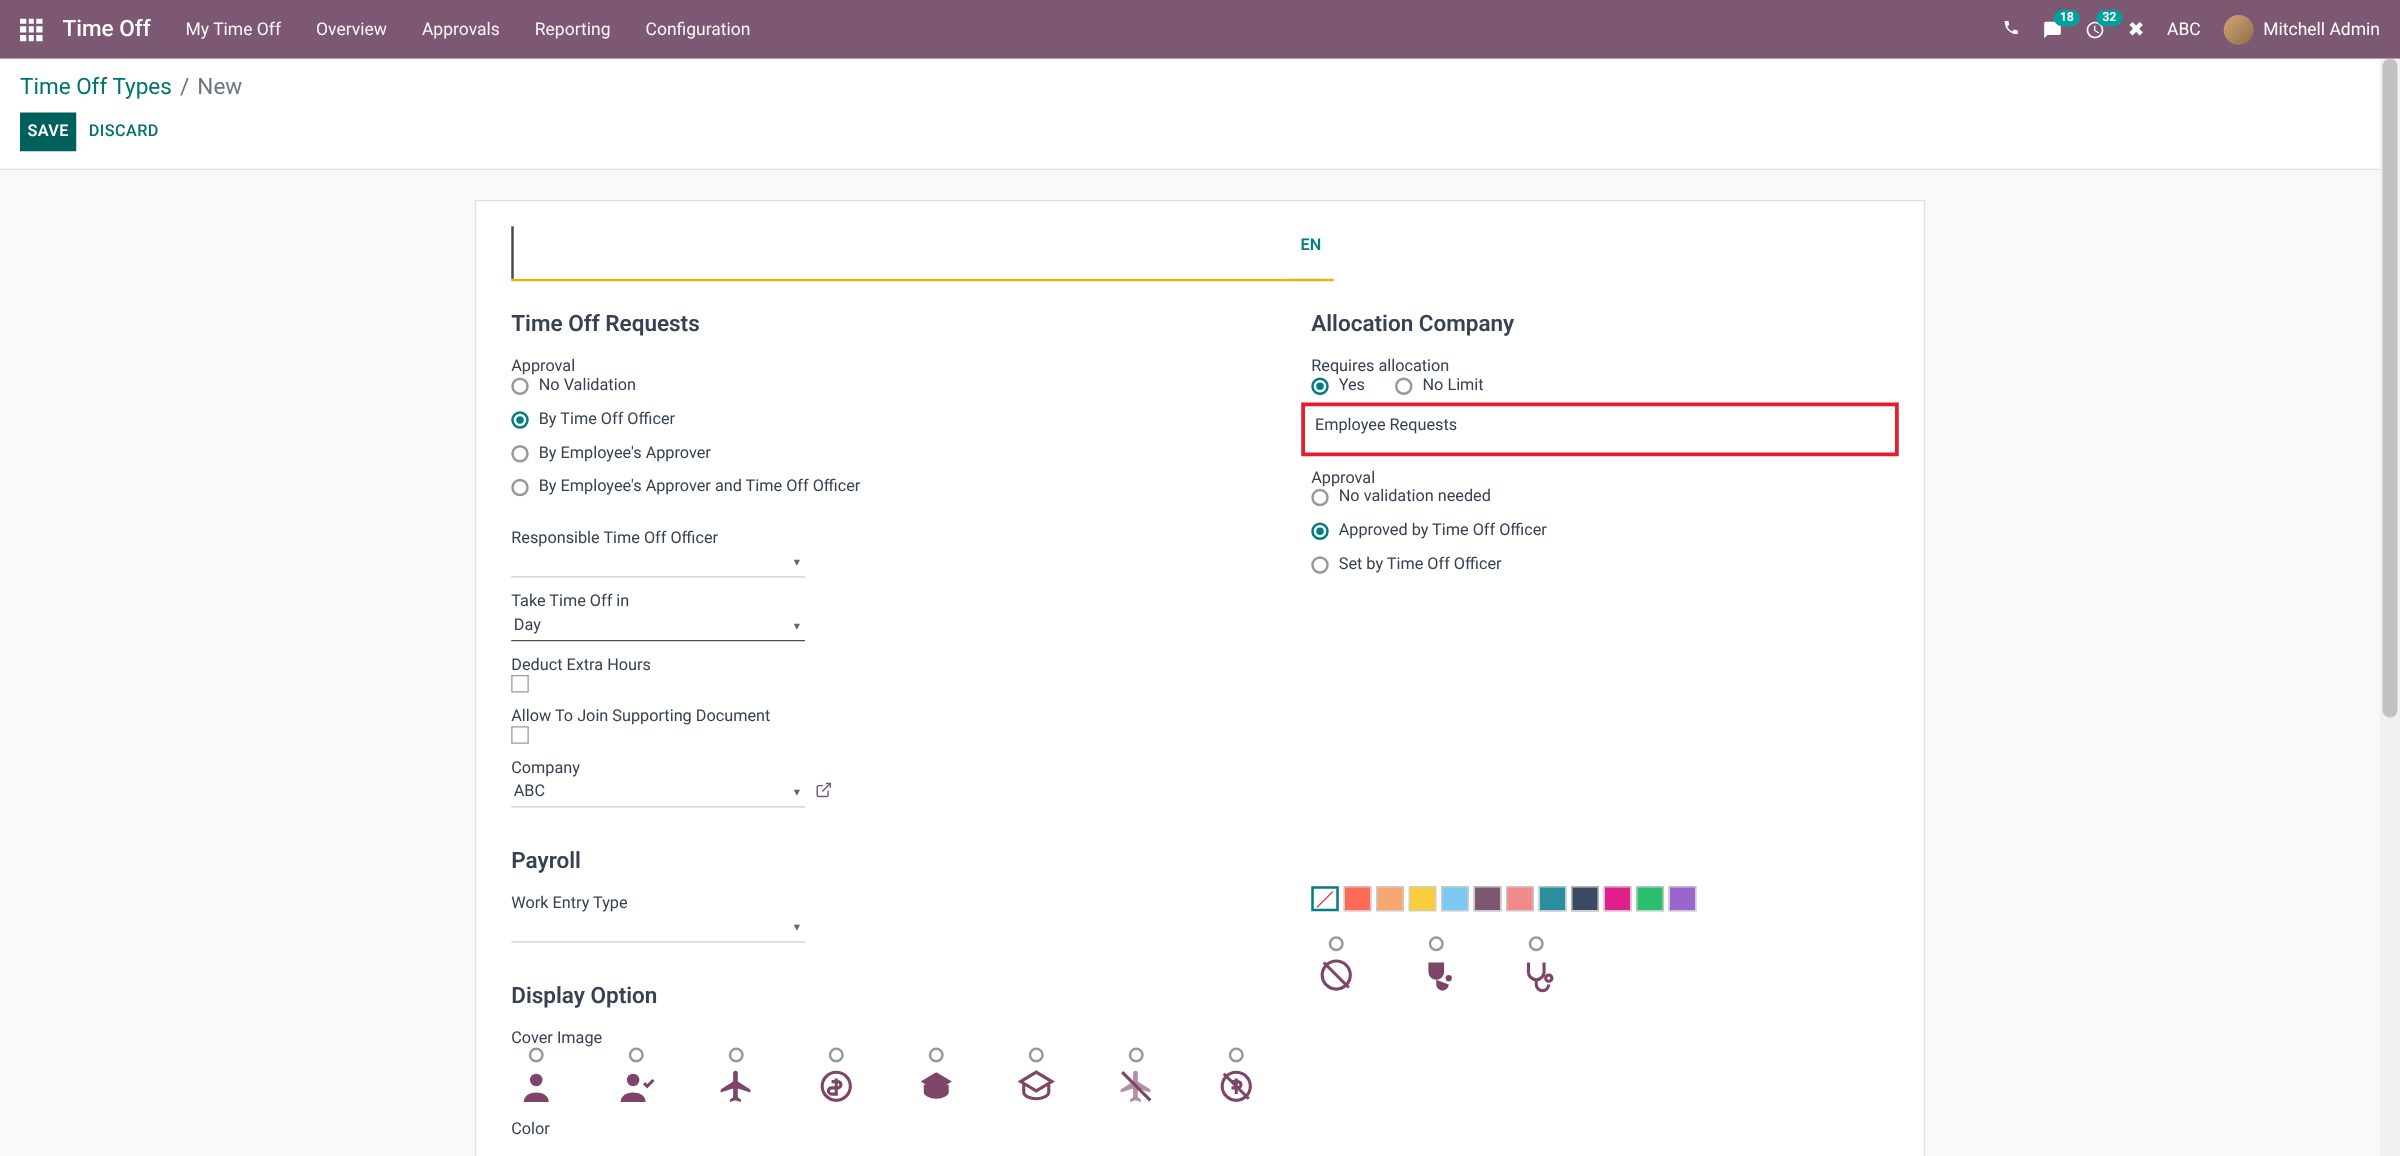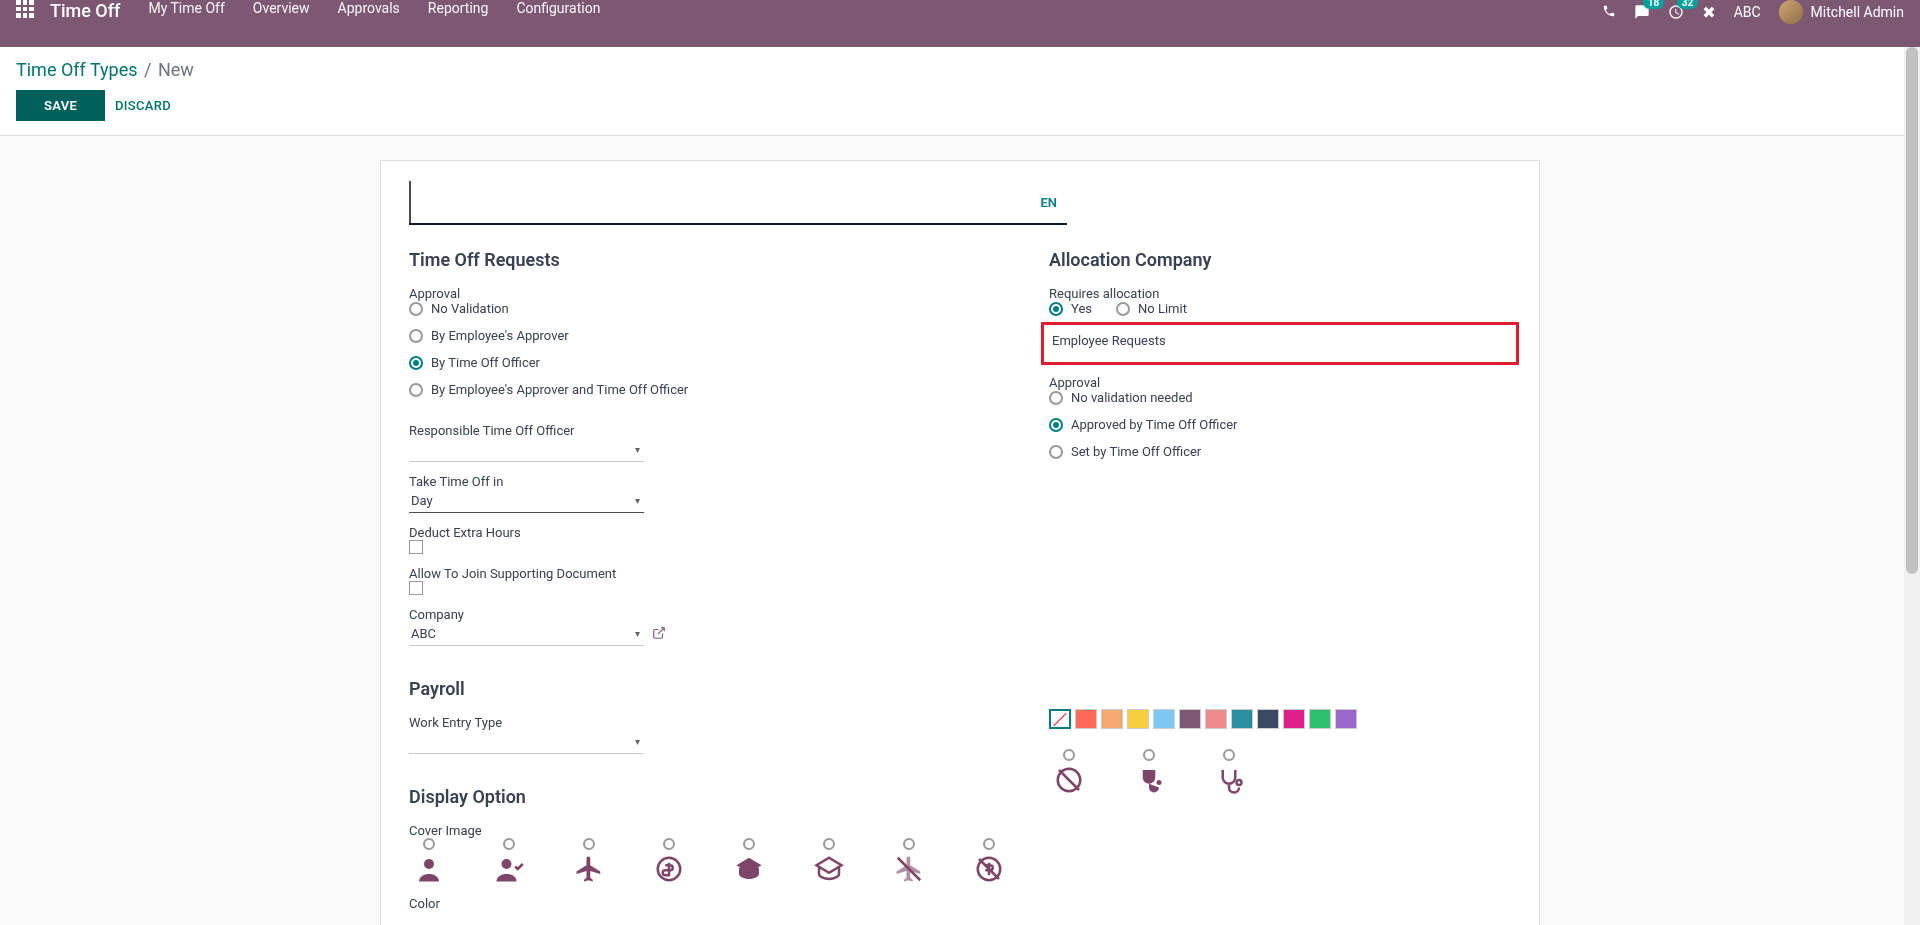--- a/index.html
+++ b/index.html
@@ -1,41 +1,41 @@
 <!DOCTYPE html>
 <html><head>
 <meta charset="utf-8">
 <style>
 * { margin: 0; padding: 0; box-sizing: border-box; font-family: -apple-system, BlinkMacSystemFont, "Segoe UI", Roboto, sans-serif; }
 body { background: #f9f9f9; color: #374151; }
 
-.topbar { background: #7d5872; height: 47px; display: flex; align-items: flex-start; padding: 0 16px; color: #fff; }
+.topbar { background: #7d5872; height: 47px; display: flex; align-items: center; padding: 0 16px; color: #fff; }
 .apps-icon { width: 18px; height: 18px; display: grid; grid-template-columns: repeat(3,1fr); grid-gap: 2px; margin-right: 16px; cursor: pointer; }
 .apps-icon div { background: #fff; }
 .app-title { font-size: 18px; font-weight: 500; margin-right: 28px; }
 .nav-menu { display: flex; gap: 28px; flex: 1; }
 .nav-item { font-size: 14px; cursor: pointer; opacity: 0.95; }
 .topbar-right { display: flex; align-items: center; gap: 18px; font-size: 14px; }
 .badge-wrap { position: relative; display: flex; align-items: center; cursor: pointer; }
 .badge { position: absolute; top: -8px; right: -14px; background: #00a09d; color: #fff; font-size: 10px; font-weight: bold; padding: 1px 5px; border-radius: 8px; }
 .topbar-icon { font-size: 16px; }
 .avatar { width: 24px; height: 24px; border-radius: 50%; background: linear-gradient(135deg,#d4a574,#8b6f47); margin-right: 8px; }
 .user-box { display: flex; align-items: center; cursor: pointer; }
 
 .control-panel { background: #fff; padding: 12px 16px 14px; border-bottom: 1px solid #dee2e6; }
 .breadcrumb { font-size: 18px; margin-bottom: 10px; }
 .breadcrumb a { color: #00736f; text-decoration: none; }
 .breadcrumb .sep { color: #6c757d; margin: 0 2px; }
 .breadcrumb .current { color: #6c757d; }
 .cp-buttons { display: flex; gap: 10px; align-items: center; }
-.btn-primary { background: #00605b; color: #fff; border: none; padding: 8px 28px; font-size: 13px; font-weight: 600; cursor: pointer; letter-spacing: 0.3px; }
+.btn-primary { background: #00605b; color: #fff; border: none; padding: 8px 6px; font-size: 13px; font-weight: 600; cursor: pointer; letter-spacing: 0.3px; }
 .btn-link { background: none; border: none; color: #00736f; font-size: 13px; font-weight: 500; cursor: pointer; letter-spacing: 0.3px; }
 
 .form-container { max-width: 1160px; margin: 24px auto; background: #fff; border: 1px solid #dee2e6; padding: 20px 28px 40px; }
-.title-row { display: flex; align-items: center; border-bottom: 2px solid #0f172a; margin-bottom: 24px; }
+.title-row { display: flex; align-items: flex-start; border-bottom: 2px solid #eab308; margin-bottom: 24px; }
 .title-input { flex: 1; border: none; font-size: 22px; padding: 8px 2px; outline: none; border-left: 2px solid #4c4c4c; height: 42px; }
 .lang-btn { color: #017e84; font-weight: 600; font-size: 13px; padding: 8px 10px; cursor: pointer; }
 .title-row-wrap { width: 658px; }
 
 .two-col { display: flex; gap: 40px; }
 .col { flex: 1; }
 .section-title { font-size: 18px; font-weight: 600; color: #374151; margin-bottom: 14px; }
 .field-row { display: flex; margin-bottom: 10px; font-size: 13px; color: #374151; align-items: flex-start; flex-direction: column; }
 .field-row.multiline { align-items: flex-start; }
 .field-label { width: 280px; flex-shrink: 0; padding-top: 2px; }
@@ -143,26 +143,26 @@
       <div class="section-title">Time Off Requests</div>
 
       <div class="field-row multiline">
         <div class="field-label">Approval</div>
         <div class="field-value radio-list">
           <div class="radio-row">
               <span class="radio"></span>
               <span>No Validation</span>
             </div>
           <div class="radio-row">
-              <span class="radio"></span>
-              <span>By Employee's Approver</span>
-            </div>
-          <div class="radio-row">
               <span class="radio checked"></span>
               <span>By Time Off Officer</span>
+            </div>
+          <div class="radio-row">
+              <span class="radio"></span>
+              <span>By Employee's Approver</span>
             </div>
           <div class="radio-row">
               <span class="radio"></span>
               <span>By Employee's Approver and Time Off Officer</span>
             </div>
         </div>
       </div>
 
       <div style="height:14px"></div>
       <div class="field-row">

